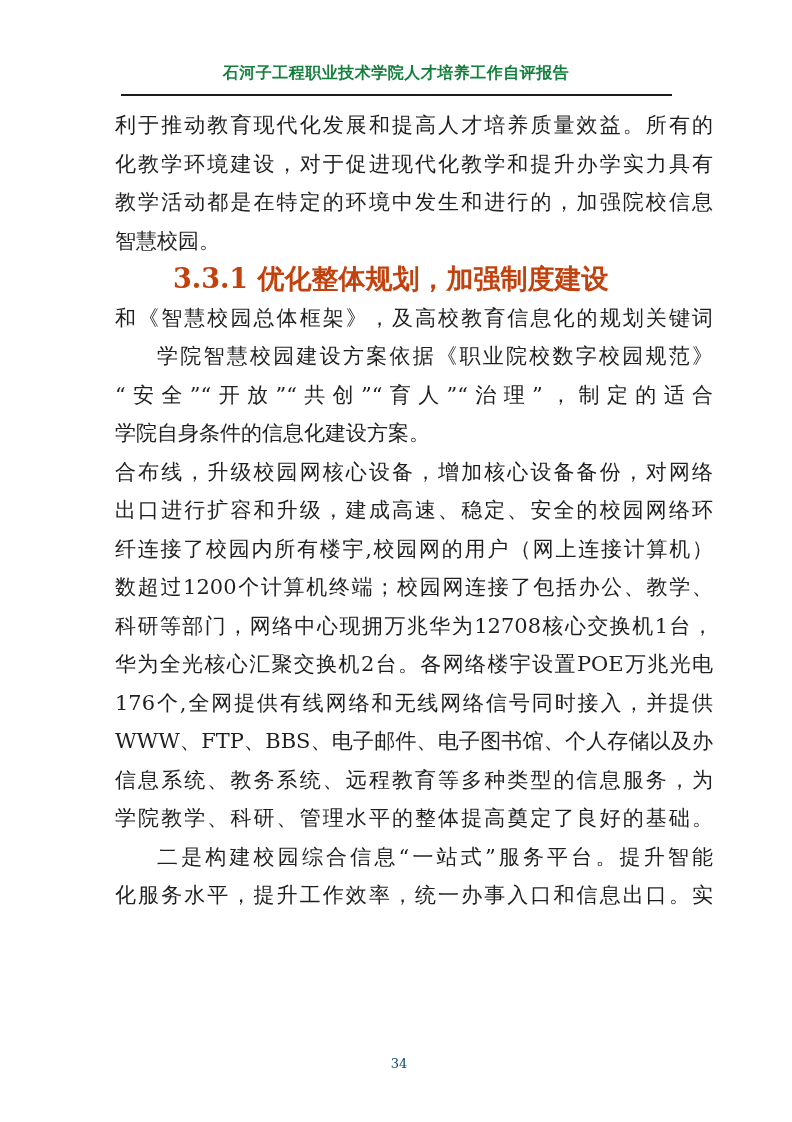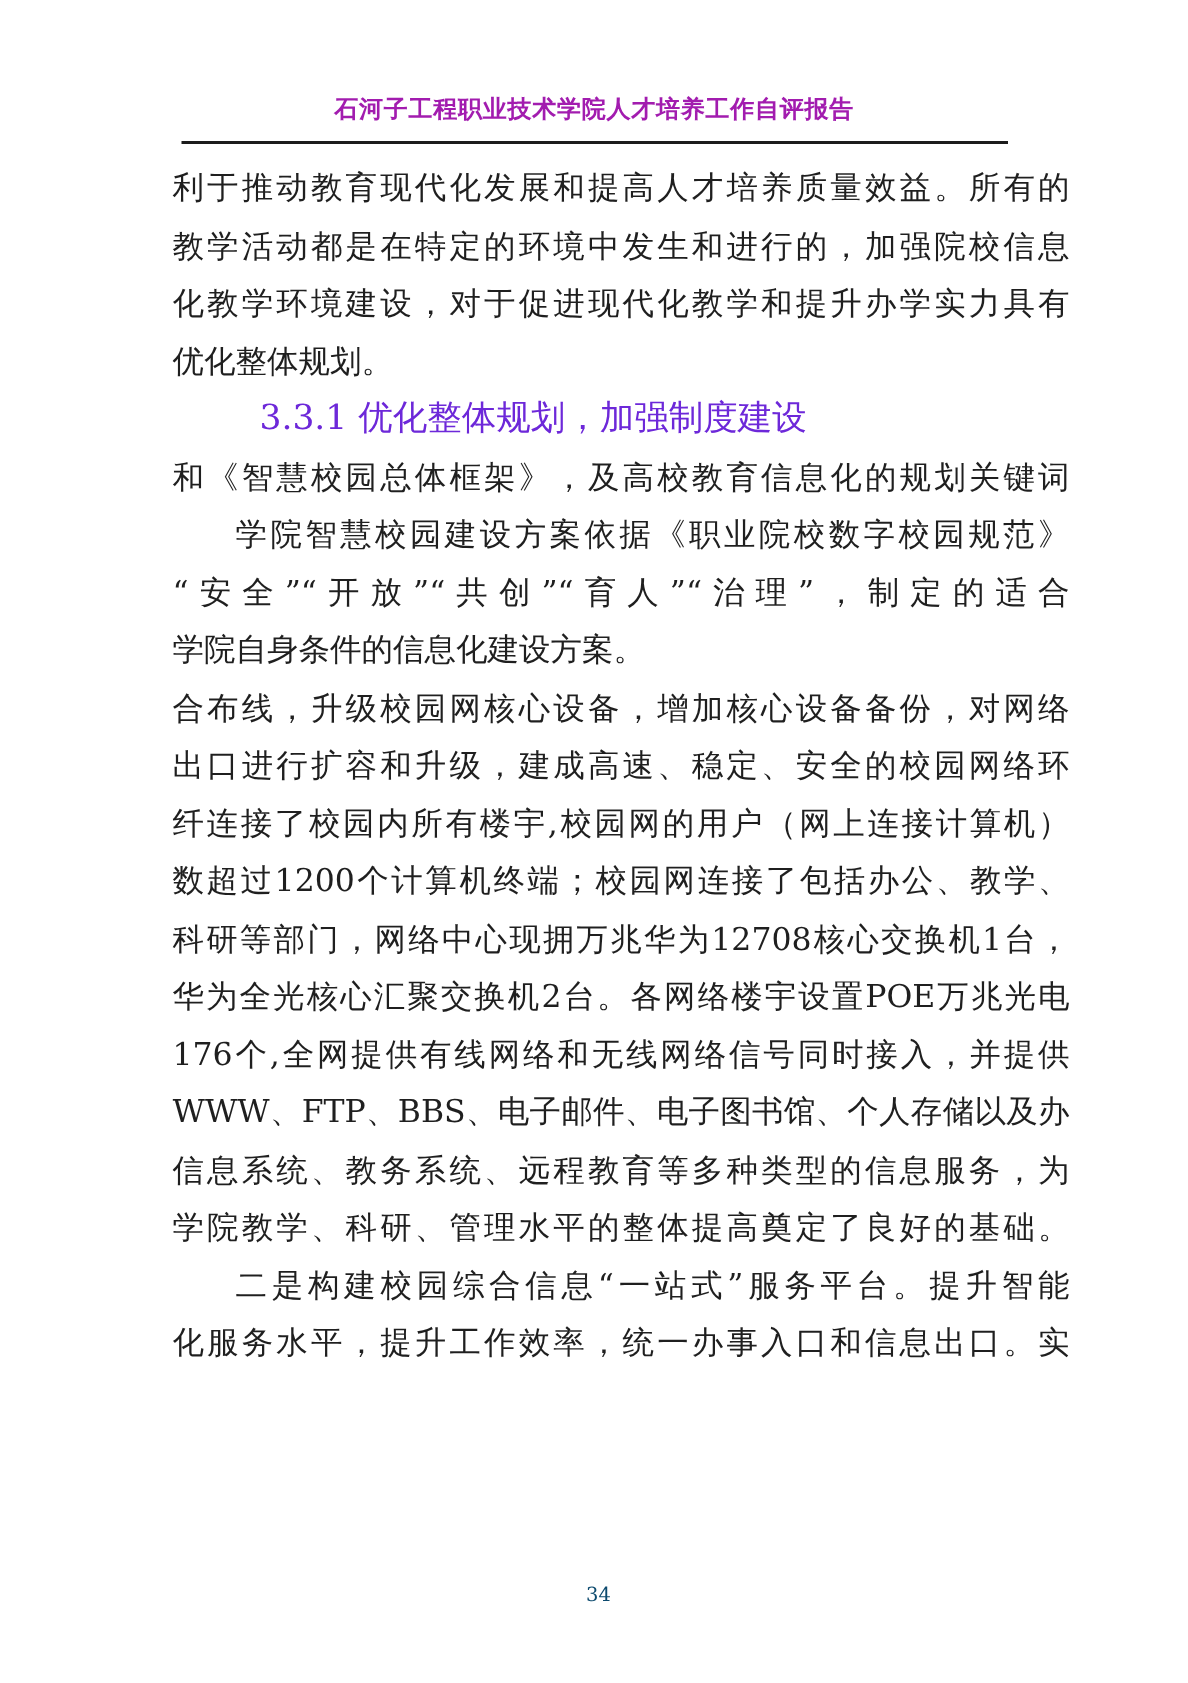--- a/index.html
+++ b/index.html
@@ -10,21 +10,21 @@
     overflow:hidden;
     font-family:"DejaVu Serif","Liberation Serif",serif;
     color:#1f1f1f;
   }
   
   .page-header{
     position:absolute;top:63px;left:0;width:100%;
     text-align:center;
     font-size:16px;font-weight:bold;
     letter-spacing:0.5px;
-    color:#a21caf;
+    color:#15803d;
   }
   .header-rule{
     position:absolute;top:94px;left:121px;width:551px;height:2px;
     background:#1c1c1c;
   }
   
   .page-body{
     position:absolute;top:106px;left:115px;width:598px;
   }
   .para{margin:0;padding:0;}
@@ -32,25 +32,25 @@
     height:38.5px;line-height:38.5px;
     font-size:21px;
     text-align:justify;
     text-align-last:left;
     overflow:hidden;
     white-space:normal;
   }
   .line.j{text-align-last:justify;}
   .line.indent{text-indent:2em;}
   .line.heading{
-    font-weight:normal;
-    font-size:23px;
+    font-weight:bold;
+    font-size:27px;
     text-indent:58px;
     text-align-last:left;
-    color:#6d28d9;
+    color:#c2410c;
   }
   
   .page-footer{
     position:absolute;top:1056px;left:3px;width:100%;
     text-align:center;
     font-size:13px;
     color:#0c4a6e;
     font-family:"DejaVu Serif","Liberation Serif",serif;
   }
 </style>
@@ -59,23 +59,23 @@
 
 <div class="page">
 
   <div class="page-header">石河子工程职业技术学院人才培养工作自评报告</div>
   <div class="header-rule"></div>
 
   <div class="page-body">
 
     <div class="para">
       <div class="line j">利于推动教育现代化发展和提高人才培养质量效益。所有的</div>
+      <div class="line j">化教学环境建设，对于促进现代化教学和提升办学实力具有</div>
       <div class="line j">教学活动都是在特定的环境中发生和进行的，加强院校信息</div>
-      <div class="line j">化教学环境建设，对于促进现代化教学和提升办学实力具有</div>
-      <div class="line">优化整体规划。</div>
+      <div class="line">智慧校园。</div>
     </div>
 
     <div class="para">
       <div class="line heading">3.3.1 优化整体规划，加强制度建设</div>
     </div>
 
     <div class="para">
       <div class="line j">和《智慧校园总体框架》，及高校教育信息化的规划关键词</div>
       <div class="line j indent">学院智慧校园建设方案依据《职业院校数字校园规范》</div>
       <div class="line j">“安全”“开放”“共创”“育人”“治理”，制定的适合</div>

